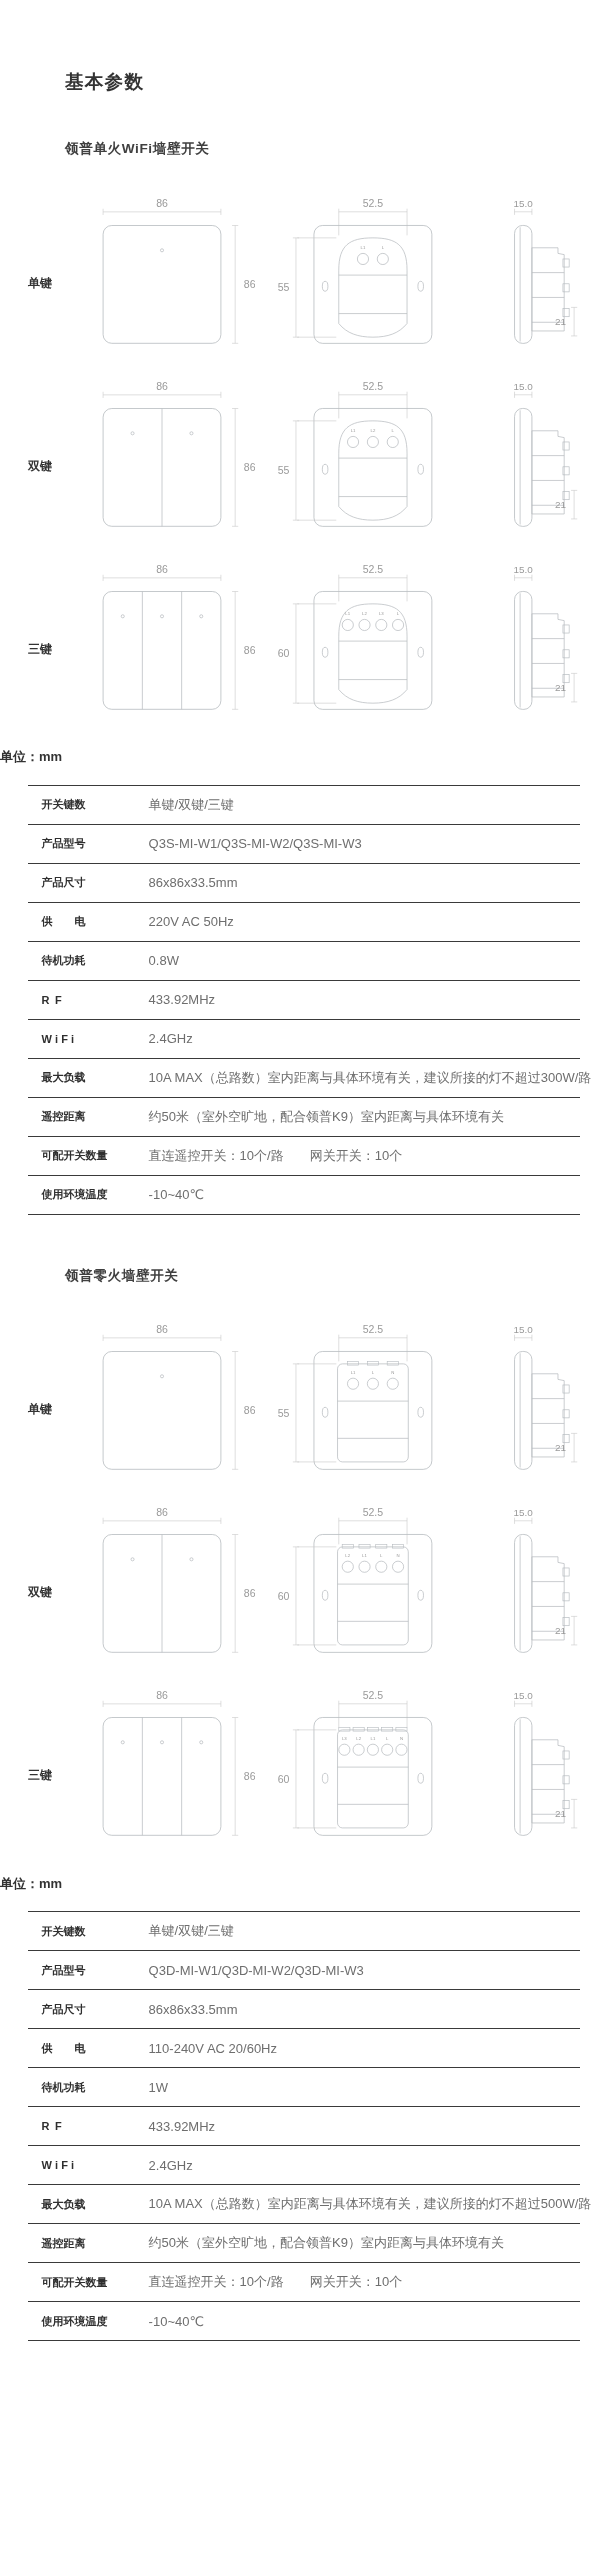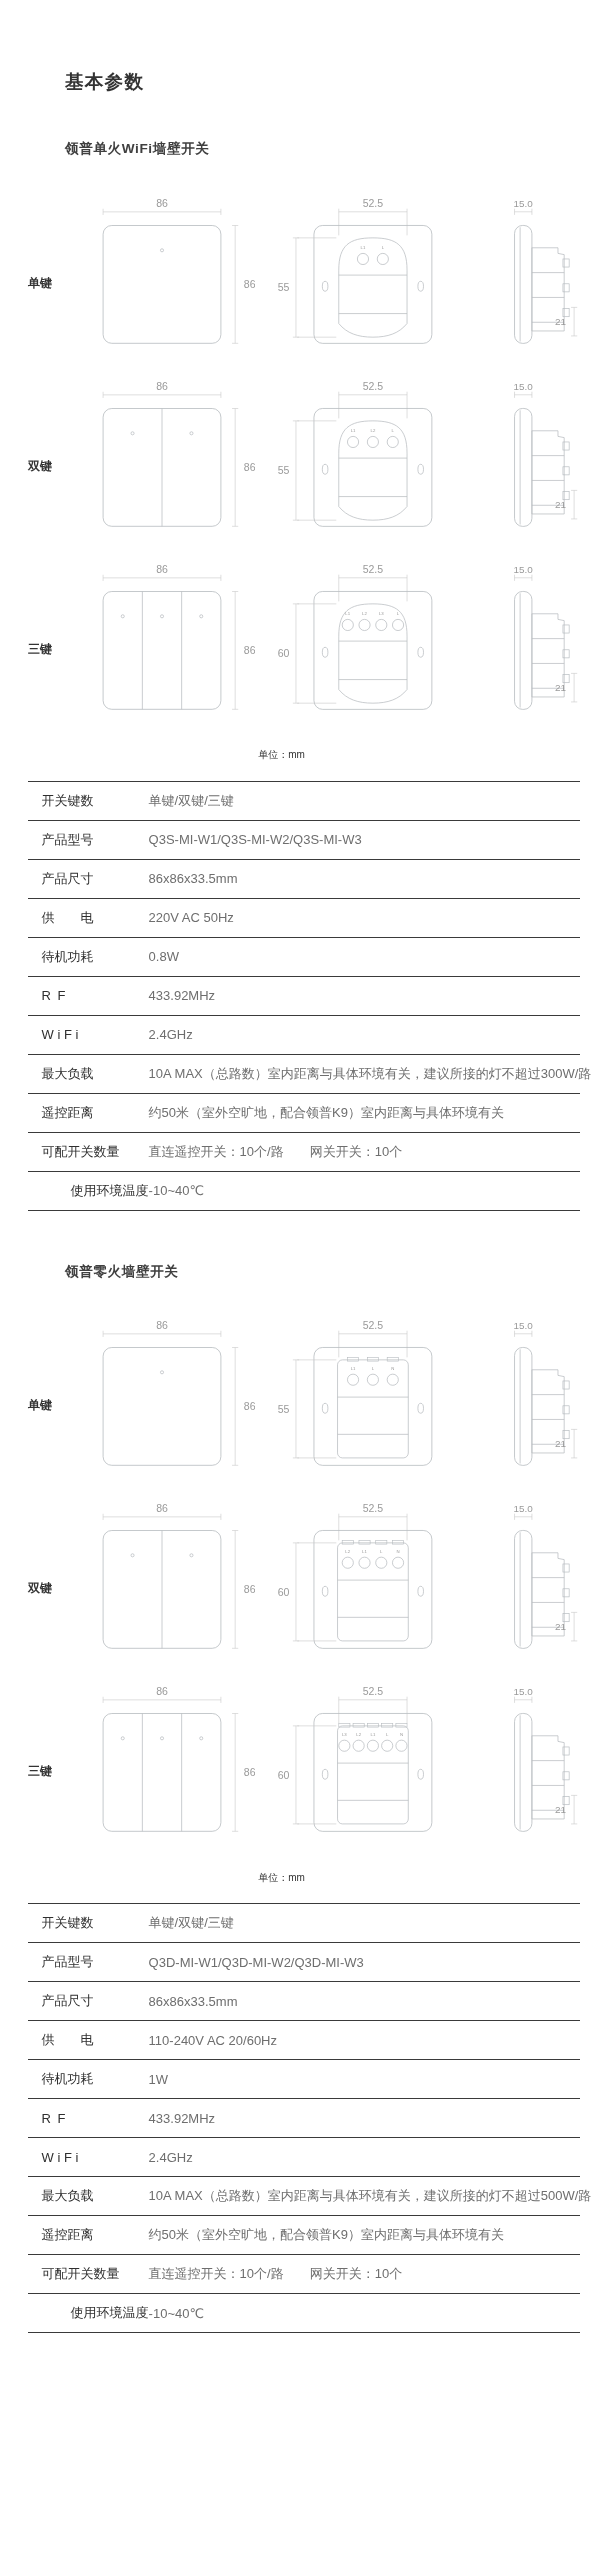--- a/index.html
+++ b/index.html
@@ -36,43 +36,43 @@
   .row-key-label{
     width:41px;
     font-size:12px;
     font-weight:bold;
     color:#333;
     margin-top:93px;
     flex-shrink:0;
   }
   .diagram-row svg{display:block;flex-shrink:0;}
   .unit-label{
-    text-align:center;
+    text-align:left;
     margin:17.4px 45px 0 0;
-    font-size:10px;
-    font-weight:normal;
+    font-size:13px;
+    font-weight:bold;
     color:#333;
   }
   .spec-table{
     margin:18.6px 28px 0 28px;
     border-top:1.2px solid #3a3a3a;
     border-bottom:1.2px solid #3a3a3a;
   }
   .spec-row{
     display:flex;
     align-items:center;
     height:38px;
     border-bottom:0.6px solid #3a3a3a;
   }
-  .spec-row:last-child{border-bottom:none;text-align:right;}
+  .spec-row:last-child{border-bottom:none;}
   .spec-label{
     width:107px;
     padding-left:13.6px;
-    font-size:13px;
-    font-weight:normal;
+    font-size:11px;
+    font-weight:bold;
     color:#2f2f2f;
     flex-shrink:0;
     white-space:nowrap;
   }
   .spec-value{
     font-size:13px;
     color:#6e6e6e;
     white-space:nowrap;
   }
 </style>

